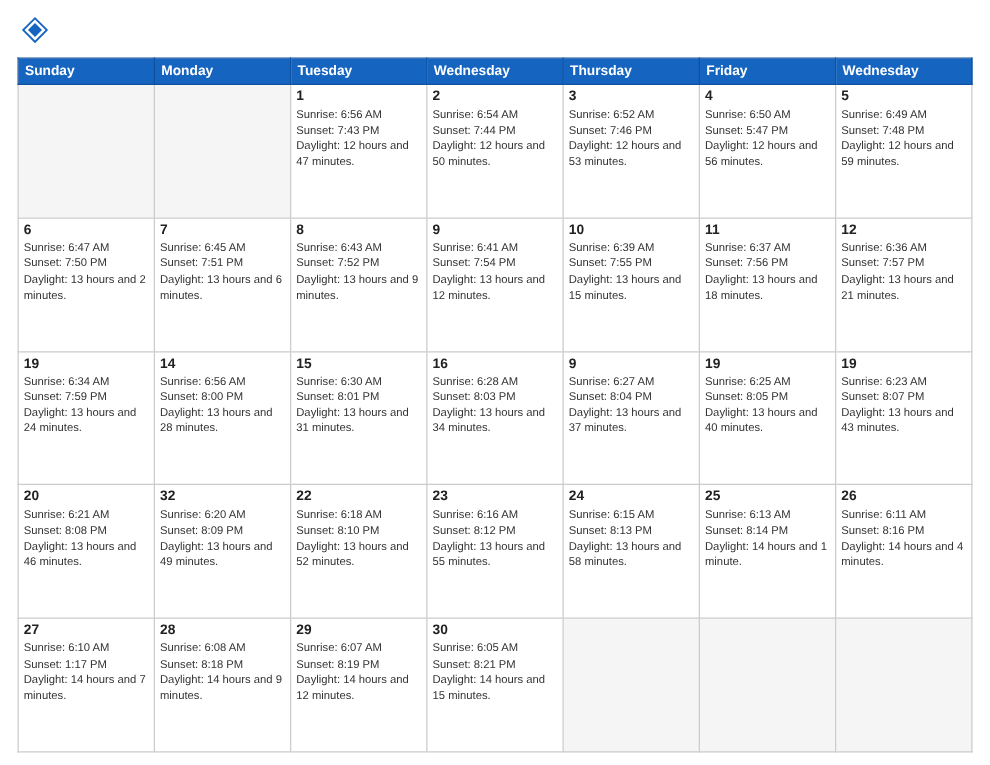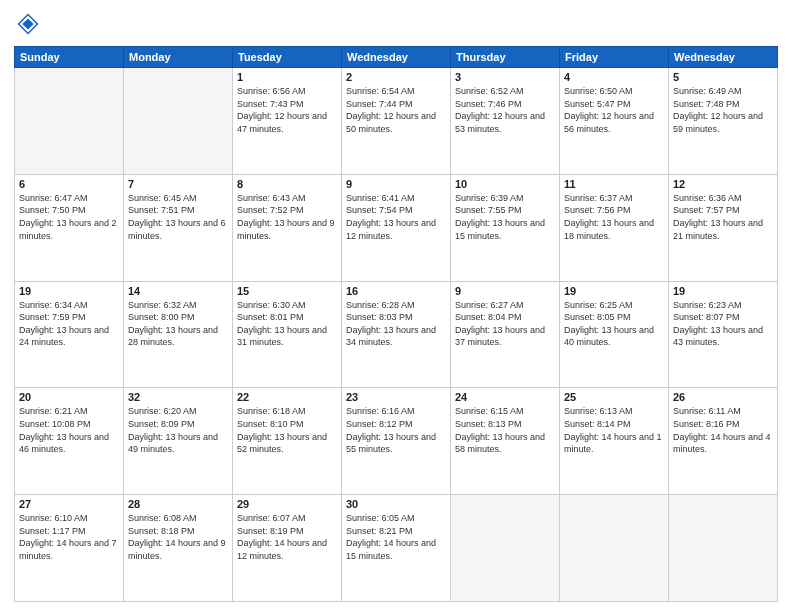--- a/index.html
+++ b/index.html
@@ -209,21 +209,21 @@
         </tr>
         <tr>
           <td>
             <span class="day-num">19</span>
             <div class="day-info">Sunrise: 6:34 AM
 Sunset: 7:59 PM
 Daylight: 13 hours and 24 minutes.</div>
           </td>
           <td>
             <span class="day-num">14</span>
-            <div class="day-info">Sunrise: 6:32 AM
+            <div class="day-info">Sunrise: 6:56 AM
 Sunset: 8:00 PM
 Daylight: 13 hours and 28 minutes.</div>
           </td>
           <td>
             <span class="day-num">15</span>
             <div class="day-info">Sunrise: 6:30 AM
 Sunset: 8:01 PM
 Daylight: 13 hours and 31 minutes.</div>
           </td>
           <td>
@@ -248,21 +248,21 @@
             <span class="day-num">19</span>
             <div class="day-info">Sunrise: 6:23 AM
 Sunset: 8:07 PM
 Daylight: 13 hours and 43 minutes.</div>
           </td>
         </tr>
         <tr>
           <td>
             <span class="day-num">20</span>
             <div class="day-info">Sunrise: 6:21 AM
-Sunset: 10:08 PM
+Sunset: 8:08 PM
 Daylight: 13 hours and 46 minutes.</div>
           </td>
           <td>
             <span class="day-num">32</span>
             <div class="day-info">Sunrise: 6:20 AM
 Sunset: 8:09 PM
 Daylight: 13 hours and 49 minutes.</div>
           </td>
           <td>
             <span class="day-num">22</span>

